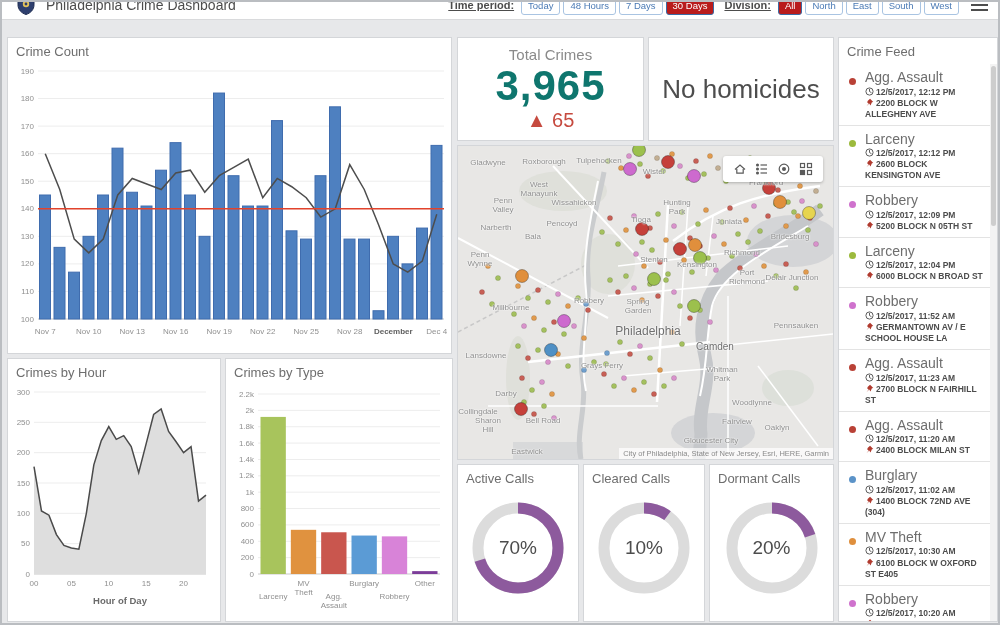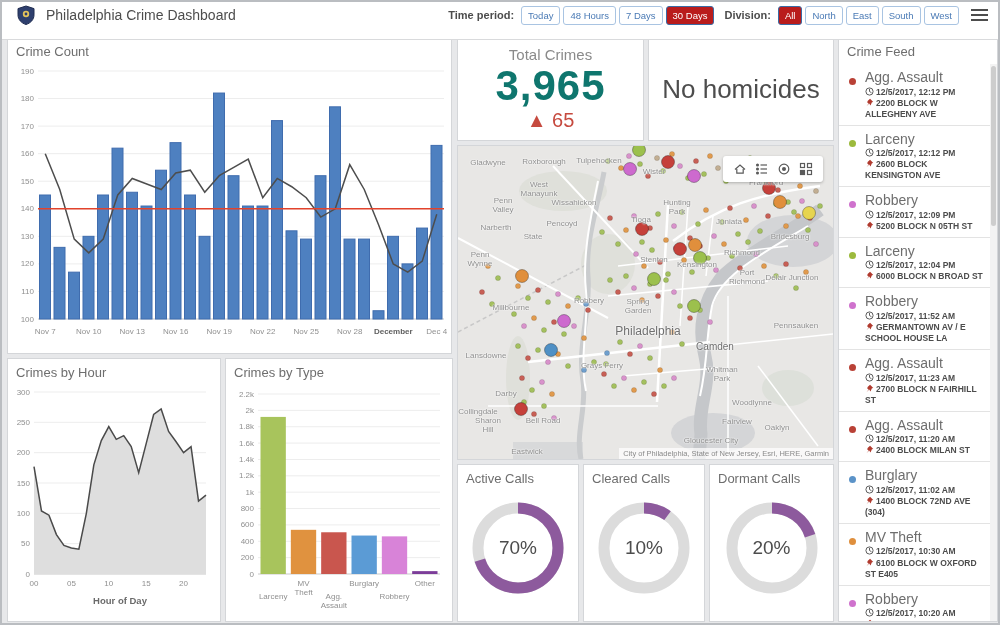--- a/index.html
+++ b/index.html
@@ -3,27 +3,27 @@
 <meta charset="utf-8">
 <style>
   * { margin:0; padding:0; box-sizing:border-box; }
   html,body { width:1000px; height:625px; }
   body {
     position:relative; background:#e7e8ea; overflow:hidden;
     font-family:"Liberation Sans", sans-serif; color:#4d4d4d;
     border:2px solid #babdc1;
   }
   .header {
-    position:absolute; top:0; left:0; width:996px; height:38px;
+    position:absolute; top:0; left:0; width:996px; height:18px;
     background:#fff; border-bottom:1px solid #d9dadc;
     display:flex; align-items:center; padding:0 10px 12px 14px; z-index:5;justify-content:space-between;
   }
   .app-title { font-size:14px; color:#4d4d4d; margin-left:10px; }
   .hdr-right { margin-left:auto; display:flex; align-items:center; }
-  .hdr-label { font-size:11px; font-weight:bold; color:#4c4c4c; margin:0 4px 0 10px; }
+  .hdr-label { font-size:11px; font-weight:bold; color:#4c4c4c; margin:0 4px 0 10px;text-decoration:underline; }
   .pill {
     font-size:9.5px; color:#4a7ab5; background:#fff;
     border:1px solid #a9c4e2; border-radius:3px; padding:3px 6px;
     margin-left:3px; cursor:pointer; font-family:"Liberation Sans",sans-serif;
   }
   .pill.sel { background:#b91c1c; border-color:#3a6ba5; color:#fff; }
   .burger { margin-left:12px; cursor:pointer; }
   .burger div { width:17px; height:2px; background:#4d4d4d; margin:3px 0; }
   .panel { position:absolute; background:#fff; border:1px solid #d4d6d9; overflow:hidden; }
   .panel-title { font-size:13px; color:#6e6e6e; padding:6px 8px 2px 8px; white-space:nowrap; }
@@ -444,21 +444,21 @@
         <div class="map-label" style="left: 81px; top: 43px;">Manayunk</div>
         <div class="map-label" style="left: 45px; top: 50px;">Penn</div>
         <div class="map-label" style="left: 45px; top: 59px;">Valley</div>
         <div class="map-label" style="left: 116px; top: 52px;">Wissahickon</div>
         <div class="map-label" style="left: 219px; top: 52px;">Hunting</div>
         <div class="map-label" style="left: 219px; top: 61px;">Park</div>
         <div class="map-label" style="left: 183px; top: 69px;">Tioga</div>
         <div class="map-label" style="left: 271px; top: 71px;">Juniata</div>
         <div class="map-label" style="left: 38px; top: 77px;">Narberth</div>
         <div class="map-label" style="left: 104px; top: 73px;">Pencoyd</div>
-        <div class="map-label" style="left: 75px; top: 86px;">State</div>
+        <div class="map-label" style="left: 75px; top: 86px;">Bala</div>
         <div class="map-label" style="left: 332px; top: 86px;">Bridesburg</div>
         <div class="map-label" style="left: 22px; top: 104px;">Penn</div>
         <div class="map-label" style="left: 22px; top: 113px;">Wynne</div>
         <div class="map-label" style="left: 196px; top: 109px;">Stenton</div>
         <div class="map-label" style="left: 239px; top: 114px;">Kensington</div>
         <div class="map-label" style="left: 284px; top: 102px;">Richmond</div>
         <div class="map-label" style="left: 289px; top: 122px;">Port</div>
         <div class="map-label" style="left: 289px; top: 131px;">Richmond</div>
         <div class="map-label" style="left: 334px; top: 127px;">Delair Junction</div>
         <div class="map-label" style="left: 131px; top: 150px;">Robbery</div>

